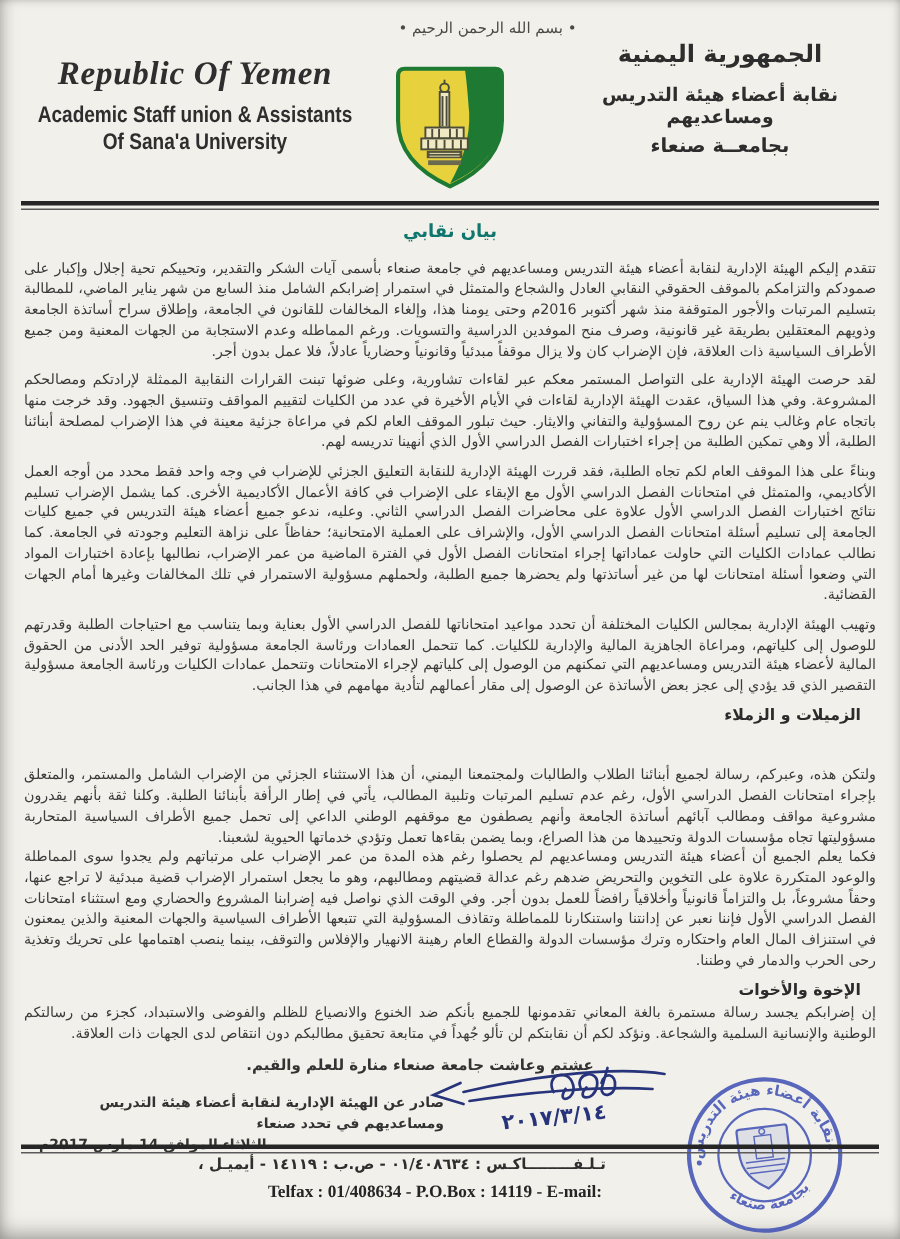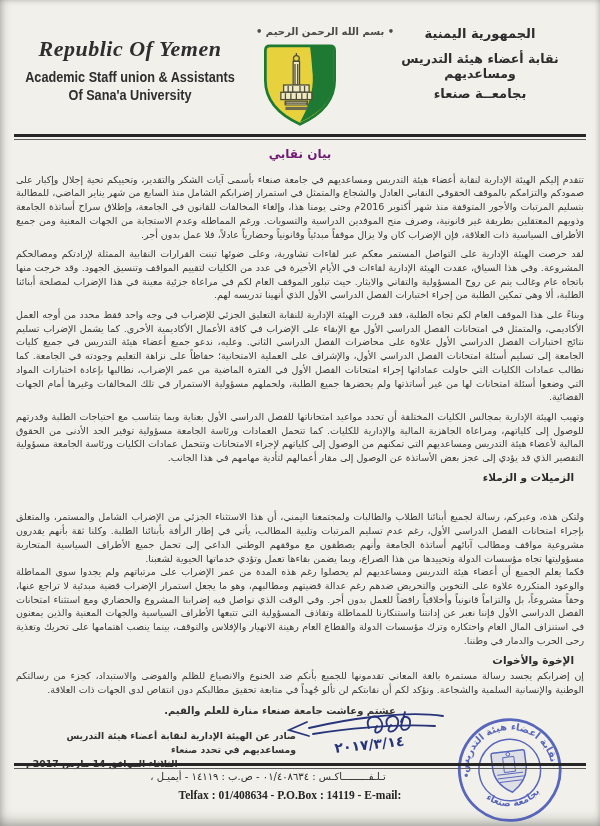--- a/index.html
+++ b/index.html
@@ -10,51 +10,51 @@
     box-shadow:inset 0 -10px 12px -6px rgba(110,110,104,.55),
                inset 8px 0 10px -7px rgba(110,110,104,.5),
                inset -4px 0 6px -4px rgba(110,110,104,.35),
                inset 0 4px 6px -4px rgba(110,110,104,.35);
   }
   
   .hdr-en{position:absolute;left:16px;top:36px;width:228px;text-align:center;color:#2e2e2e;}
   .hdr-en .l1{font-family:"Liberation Serif",serif;font-style:italic;font-weight:bold;font-size:22px;letter-spacing:.5px;}
   .hdr-en .l2{font-family:"Liberation Sans",sans-serif;font-weight:bold;font-size:13.5px;margin-top:7px;transform:scale(.94,1.12);}
   .hdr-en .l3{font-family:"Liberation Sans",sans-serif;font-weight:bold;font-size:13.5px;margin-top:3px;transform:scale(.94,1.12);}
-  .bismillah{position:absolute;left:240px;top:26px;width:170px;text-align:center;
-    direction:rtl;font-size:10px;font-weight:bold;color:#4a4a46;}
+  .bismillah{position:absolute;left:240px;top:14px;width:170px;text-align:center;
+    direction:rtl;font-size:10px;font-weight:normal;color:#4a4a46;}
   .emblem{position:absolute;left:262px;top:44px;}
   .hdr-ar{position:absolute;right:14px;top:26px;width:212px;text-align:center;direction:rtl;color:#2d2d2d;}
-  .hdr-ar .a1{font-size:13px;font-weight:bold;letter-spacing:-.5px;}
+  .hdr-ar .a1{font-size:16px;font-weight:bold;letter-spacing:-.5px;}
   .hdr-ar .a2{font-size:12.5px;font-weight:bold;margin-top:10px;}
   .hdr-ar .a3{font-size:13px;font-weight:bold;margin-top:5px;letter-spacing:1px;}
   .rule{position:absolute;left:14px;right:14px;height:2px;
     border-top:3px solid #262626;border-bottom:1px solid #5a5a5a;}
   .rule.top{top:134px;}
   .rule.bottom{top:763px;}
   
   .doc{position:absolute;left:16px;right:16px;top:146px;max-height:560px;overflow:hidden;
     direction:rtl;text-align:justify;font-size:9.5px;line-height:13.7px;color:#3b3b3b;}
-  .doc .title{text-align:center;font-weight:bold;font-size:12px;color:#701a75;margin:2px 0 11px;}
+  .doc .title{text-align:center;font-weight:bold;font-size:12px;color:#0f766e;margin:2px 0 11px;}
   .doc .salutation{font-weight:bold;font-size:10.5px;color:#2b2b2b;margin:0 0 8px;text-align:right;}
   .doc p{margin:0 0 6px;}
   .doc .sec-h{font-weight:bold;font-size:10.5px;color:#2b2b2b;margin:1px 10px 2px;}
   .doc p.tight{margin-bottom:0;margin-top:26px;}
   .closing{position:absolute;left:0;right:40px;top:705px;text-align:center;direction:rtl;
     font-weight:bold;font-size:10px;color:#333;}
   .issued{position:absolute;left:26px;width:270px;top:729px;direction:rtl;
     font-weight:bold;font-size:9.3px;line-height:14px;color:#333;}
   .issued .i1{text-align:right;}
   .issued .i2{text-align:left;}
   
   .sig{position:absolute;left:283px;top:698px;}
   .stamp{position:absolute;left:449px;top:714px;opacity:.88;transform:rotate(-7deg);}
   
   .footer-ar{position:absolute;left:0;right:64px;top:771px;text-align:center;direction:rtl;
-    font-weight:normal;font-size:10px;letter-spacing:.5px;color:#2e2e2e;}
+    font-weight:bold;font-size:10px;letter-spacing:.5px;color:#2e2e2e;}
   .footer-en{position:absolute;left:0;right:64px;top:789px;text-align:center;
     font-family:Liberation Serif, serif;font-weight:bold;font-size:11.5px;color:#252525;padding-left:44px;}
 </style>
 </head>
 <body>
 
 <div class="page">
 
   <div class="hdr-en">
     <div class="l1">Republic Of Yemen</div>

